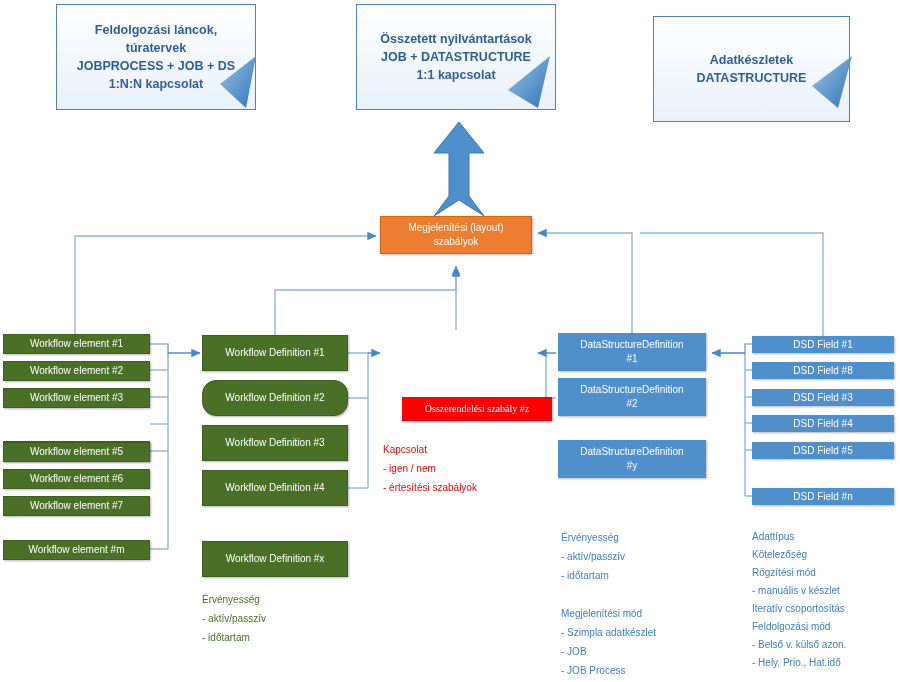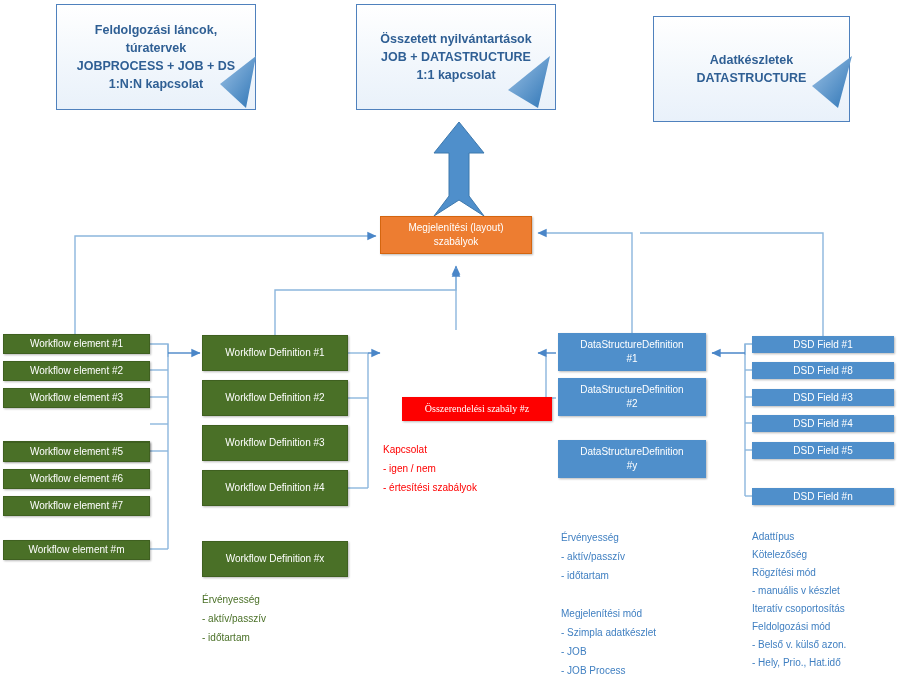--- a/index.html
+++ b/index.html
@@ -168,21 +168,21 @@
   <div class="node green" style="left:3px;top:496px;width:147px;height:20px;">
     <span>Workflow element #7</span>
     </div>
   <div class="node green" style="left:3px;top:540px;width:147px;height:20px;">
     <span>Workflow element #m</span>
     </div>
 
   <div class="node green" style="left:202px;top:335px;width:146px;height:36px;">
     <span>Workflow Definition #1</span>
     </div>
-  <div class="node green" style="left:202px;top:380px;width:146px;height:36px;">
+  <div class="node green" style="left:202px;top:380px;width:146px;height:36px;border-radius:14px;">
     <span>Workflow Definition #2</span>
     </div>
   <div class="node green" style="left:202px;top:425px;width:146px;height:36px;">
     <span>Workflow Definition #3</span>
     </div>
   <div class="node green" style="left:202px;top:470px;width:146px;height:36px;">
     <span>Workflow Definition #4</span>
     </div>
   <div class="node green" style="left:202px;top:541px;width:146px;height:36px;">
     <span>Workflow Definition #x</span>

